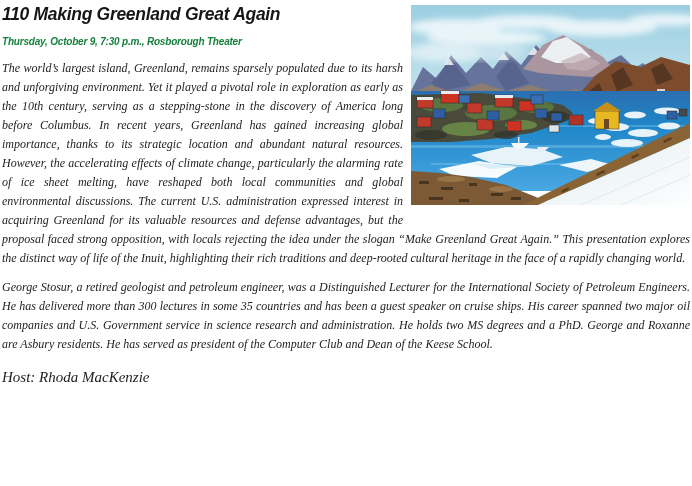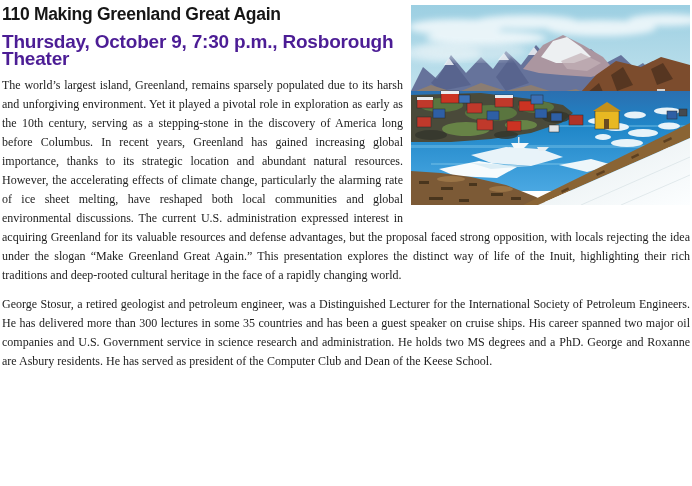--- a/index.html
+++ b/index.html
@@ -1,34 +1,34 @@
 <!DOCTYPE html>
 <html><head>
 <meta charset="utf-8">
 <style>
   html,body{margin:0;padding:0;background:#ffffff;}
   .page{
     width:692px;height:486px;box-sizing:border-box;
     padding:2px 2px 0 2px;overflow:hidden;background:#fff;
-    font-family:"Liberation Serif","DejaVu Serif",serif;color:#1c1c1c;
+    font-family:"Liberation Serif","DejaVu Serif",serif;color:#1c1c1c;font-style:italic;
   }
   .photo{
     float:right;width:279px;height:200px;margin:3px 0 16px 8px;
     display:block;overflow:hidden;
   }
   .photo svg{display:block;width:279px;height:200px;}
   h1.title{
     font-family:"Liberation Sans","DejaVu Sans",sans-serif;
     font-weight:700;font-size:17.5px;line-height:20px;
     letter-spacing:-0.3px;margin:2px 0 9px 0;color:#161616;
   }
   .meta{
     font-family:"Liberation Sans","DejaVu Sans",sans-serif;
-    font-weight:700;font-size:19px;line-height:17px;
-    letter-spacing:-0.2px;color:#4c1d95;
+    font-weight:700;font-size:10px;line-height:17px;
+    letter-spacing:-0.2px;color:#15803d;
   }
   .meta-block{margin:0 0 9px 0;}
   p.body{
     font-size:12px;line-height:19px;text-align:justify;
     margin:0 0 10px 0;hyphens:auto;-webkit-hyphens:auto;
   }
   p.host{
     font-size:15px;line-height:19px;margin:14px 0 0 0;text-align:left;
   }
 </style>
@@ -222,14 +222,15 @@
 
   <h1 class="title">110 Making Greenland Great Again</h1>
 
   <div class="meta-block">
     <div class="meta">Thursday, October 9, 7:30 p.m., Rosborough Theater</div>
   </div>
 
   <p class="body">The world’s largest island, Greenland, remains sparsely populated due to its harsh and unforgiving environment. Yet it played a pivotal role in exploration as early as the 10th century, serving as a stepping-stone in the discovery of America long before Columbus. In recent years, Greenland has gained increasing global importance, thanks to its strategic location and abundant natural resources. However, the accelerating effects of climate change, particularly the alarming rate of ice sheet melting, have reshaped both local communities and global environmental discussions. The current U.S. administration expressed interest in acquiring Greenland for its valuable resources and defense advantages, but the proposal faced strong opposition, with locals rejecting the idea under the slogan “Make Greenland Great Again.” This presentation explores the distinct way of life of the Inuit, highlighting their rich traditions and deep-rooted cultural heritage in the face of a rapidly changing world.</p>
   <p class="body">George Stosur, a retired geologist and petroleum engineer, was a Distinguished Lecturer for the International Society of Petroleum Engineers. He has delivered more than 300 lectures in some 35 countries and has been a guest speaker on cruise ships. His career spanned two major oil companies and U.S. Government service in science research and administration.  He holds two MS degrees and a PhD.  George and Roxanne are Asbury residents. He has served as president of the Computer Club and Dean of the Keese School.</p>
 
+  <p class="host">Host: Rhoda MacKenzie</p>
 
 </div>
 
 </body></html>

